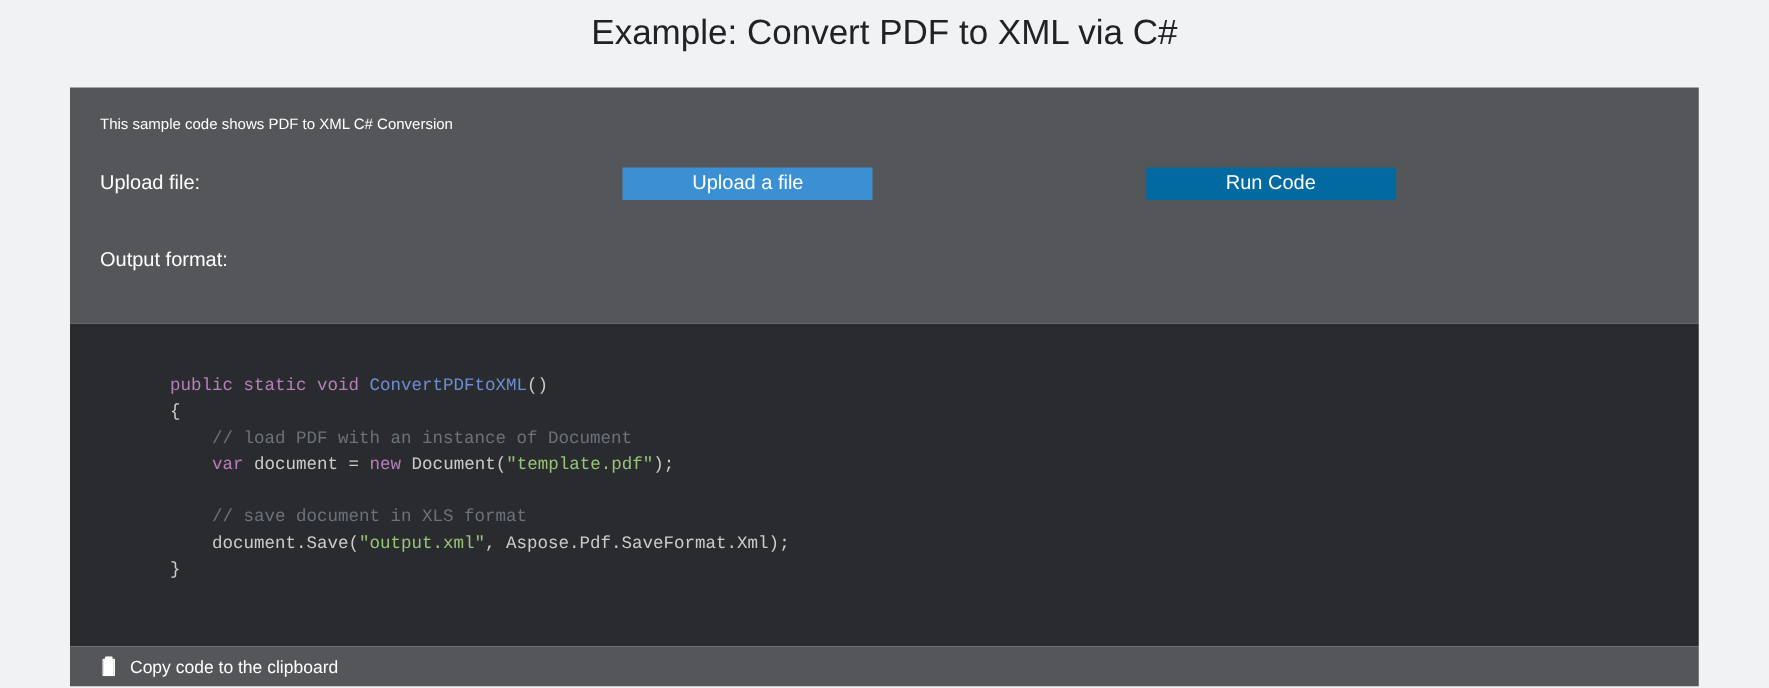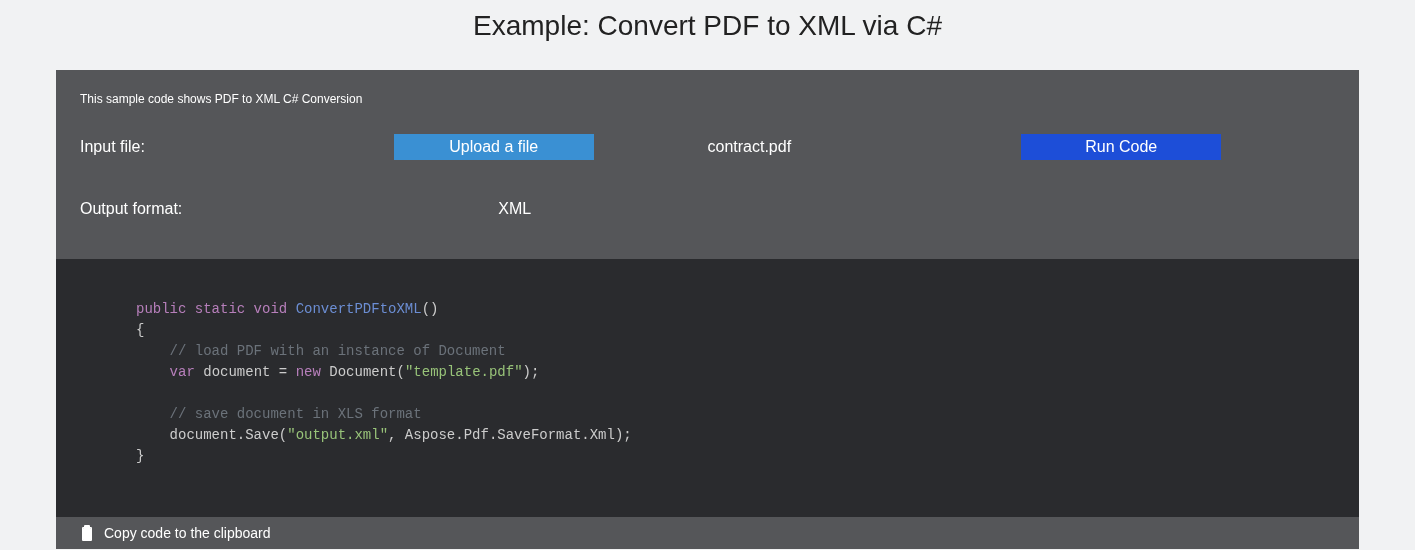--- a/index.html
+++ b/index.html
@@ -48,21 +48,21 @@
       color: #fff;
       border: none;
       cursor: pointer;
       text-align: center;
       min-width: 200px;
     }
     .btn-upload {
       background: #3a90d3;
     }
     .btn-run {
-      background: #1d4ed8;
+      background: #0369a1;
     }
     .code-panel {
       background: #2a2b2e;
       padding: 40px 60px 50px 80px;
       min-height: 230px;
     }
     pre {
       font-family: Consolas, "Courier New", monospace;
       font-size: 14px;
       line-height: 1.5;
@@ -101,33 +101,31 @@
 <body>
 
 <h2 class="page-title">Example: Convert PDF to XML via C#</h2>
 
 <div class="container">
 
   <div class="panel-top">
     <div class="panel-desc">This sample code shows PDF to XML C# Conversion</div>
 
     <div class="row">
-      <div class="col">Input file:</div>
+      <div class="col">Upload file:</div>
       <div class="col">
         <button class="btn btn-upload">Upload a file</button>
       </div>
-      <div class="col">contract.pdf</div>
       <div class="col">
         <button class="btn btn-run">Run Code</button>
       </div>
     </div>
 
     <div class="row">
       <div class="col">Output format:</div>
-      <div class="col">XML</div>
       <div class="col"></div>
     </div>
   </div>
 
   <div class="code-panel">
 <pre><span class="kw">public static void</span> <span class="fn">ConvertPDFtoXML</span><span class="punc">()</span>
 <span class="punc">{</span>
     <span class="com">// load PDF with an instance of Document</span>
     <span class="kw">var</span> <span class="plain">document</span> <span class="punc">=</span> <span class="new">new</span> <span class="type">Document(</span><span class="str">"template.pdf"</span><span class="punc">);</span>
 

